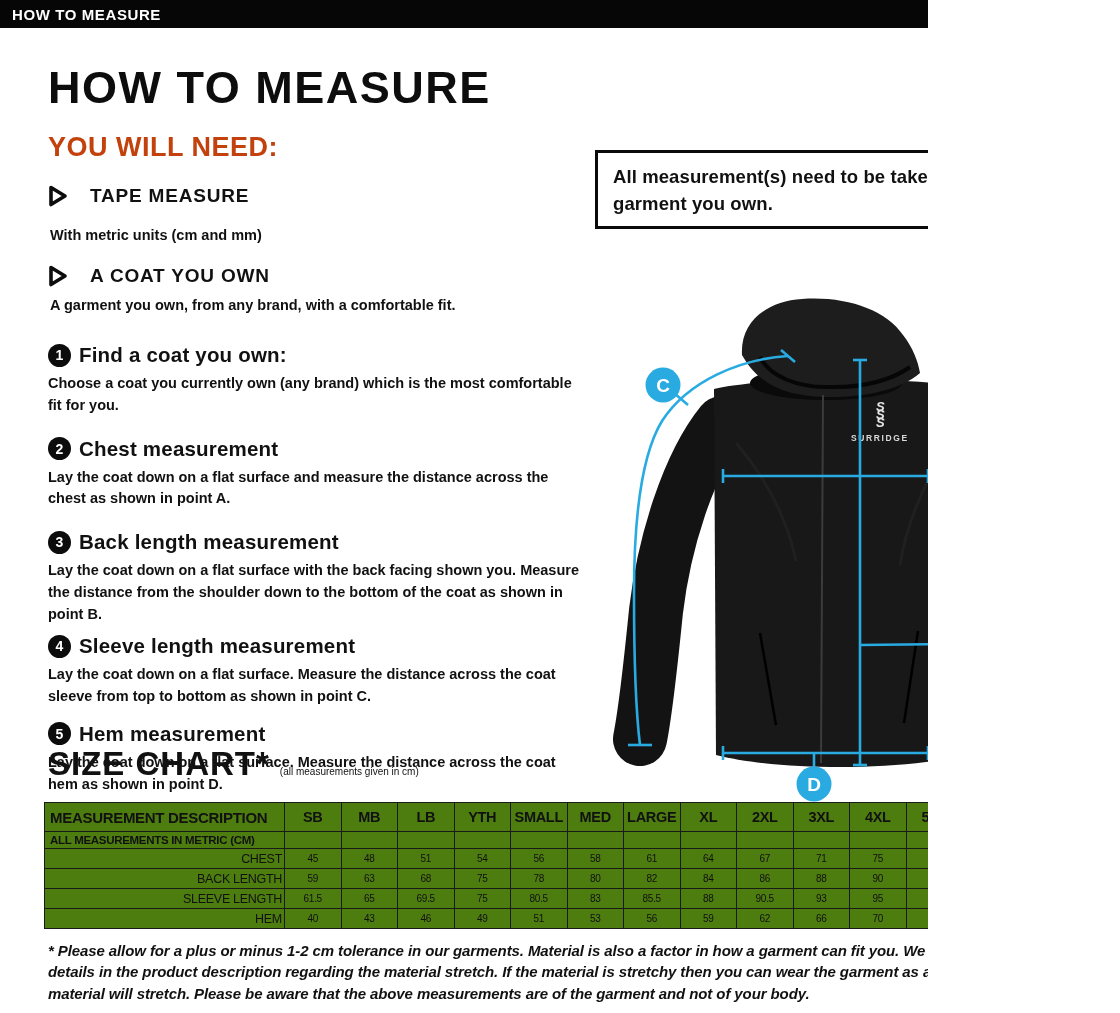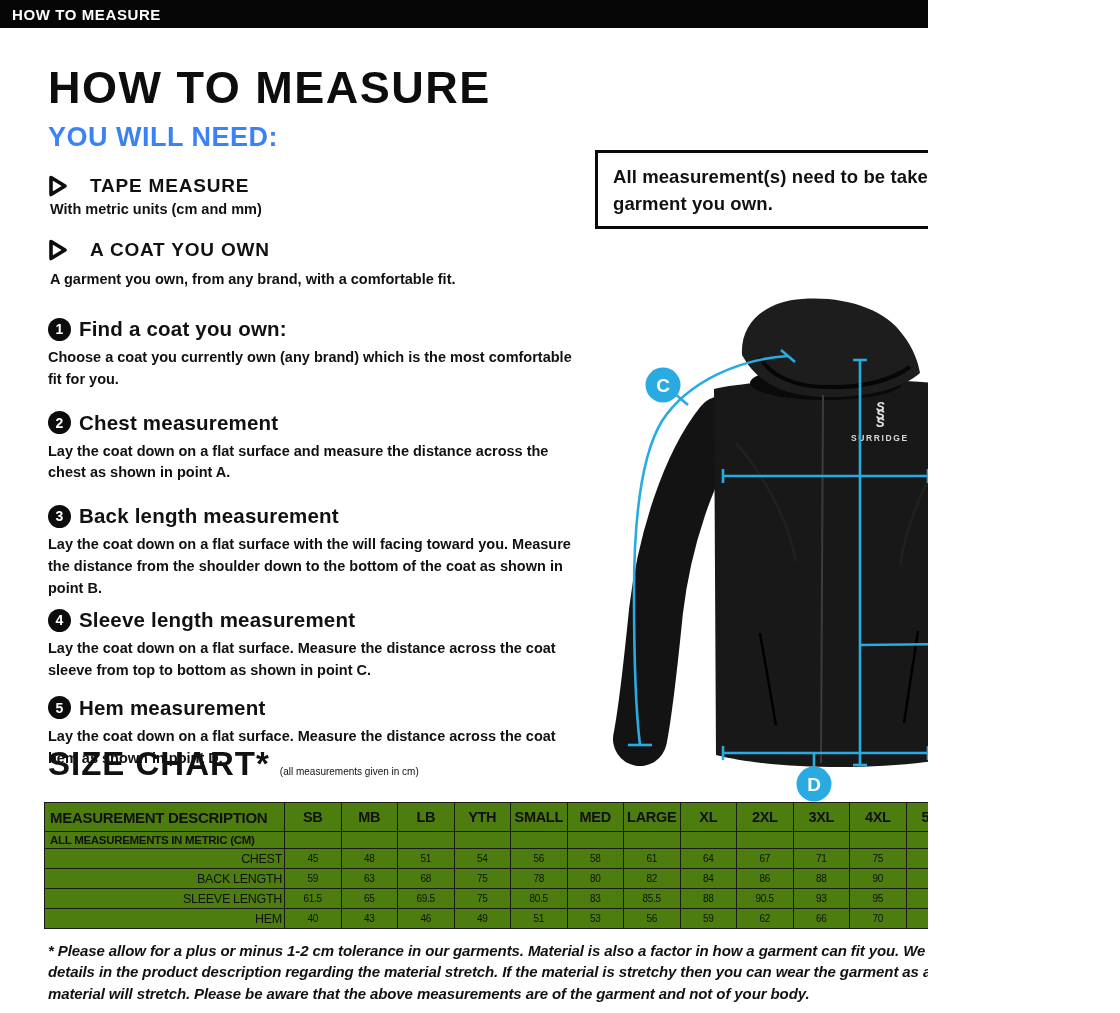--- a/index.html
+++ b/index.html
@@ -12,27 +12,27 @@
             display:flex; align-items:center; justify-content:space-between; padding:0 12px; }
   .topbar-title { color:#fff; font-weight:bold; font-size:15px; letter-spacing:.6px; }
   .brandmark { display:flex; flex-direction:column; align-items:center; line-height:1; padding-top:2px; }
   .brandmark .sstack { display:flex; flex-direction:column; align-items:center; }
   .brandmark .sstack span { color:#fff; font-weight:bold; font-size:8px; line-height:.62; font-style:italic; }
   .brandmark .brandword { color:#fff; font-weight:bold; font-size:4.5px; letter-spacing:.8px; margin-top:1px; }
 
   
   .leftcol { position:absolute; left:48px; top:62px; width:540px; }
   h1.main-title { font-size:45px; font-weight:bold; letter-spacing:1.5px; color:#0d0d0d; }
-  h2.need-title { font-size:27px; font-weight:bold; letter-spacing:.5px; margin-top:8px; color:#3b82f6; }
+  h2.need-title { font-size:27px; font-weight:bold; letter-spacing:.5px; margin-top:18px; color:#c2410c; }
 
   .need-item { margin-top:22px; }
   .need-head { display:flex; align-items:center; gap:22px; }
   .need-head .tri { width:20px; height:22px; flex:0 0 auto; }
   .need-label { font-size:19px; font-weight:bold; letter-spacing:.8px; }
-  .need-desc { font-size:14.5px; font-weight:bold; margin-top:4px; margin-left:2px; }
+  .need-desc { font-size:14.5px; font-weight:bold; margin-top:20px; margin-left:2px; }
   .need-item.second .need-desc { margin-top:10px; }
 
   .steps { margin-top:30px; }
   .step { margin-bottom:20px; }
   .step-head { display:flex; align-items:center; gap:8px; }
   .stepnum { width:23px; height:23px; border-radius:50%; background:#0c0c0c; color:#fff;
              display:flex; align-items:center; justify-content:center;
              font-size:14px; font-weight:bold; flex:0 0 auto; }
   .step-title { font-size:20.5px; font-weight:bold; letter-spacing:.2px; }
   .step-desc { font-size:14.5px; font-weight:bold; line-height:1.5; margin-top:6px; width:540px; }
@@ -125,21 +125,21 @@
           <span class="stepnum">2</span>
           <span class="step-title">Chest measurement</span>
         </div>
         <div class="step-desc">Lay the coat down on a flat surface and measure the distance across the chest as shown in point A.</div>
       </div>
       <div class="step s3">
         <div class="step-head">
           <span class="stepnum">3</span>
           <span class="step-title">Back length measurement</span>
         </div>
-        <div class="step-desc">Lay the coat down on a flat surface with the will facing toward you. Measure the distance from the shoulder down to the bottom of the coat as shown in point B.</div>
+        <div class="step-desc">Lay the coat down on a flat surface with the back facing shown you. Measure the distance from the shoulder down to the bottom of the coat as shown in point B.</div>
       </div>
       <div class="step s4">
         <div class="step-head">
           <span class="stepnum">4</span>
           <span class="step-title">Sleeve length measurement</span>
         </div>
         <div class="step-desc">Lay the coat down on a flat surface. Measure the distance across the coat sleeve from top to bottom as shown in point C.</div>
       </div>
       <div class="step s5">
         <div class="step-head">

